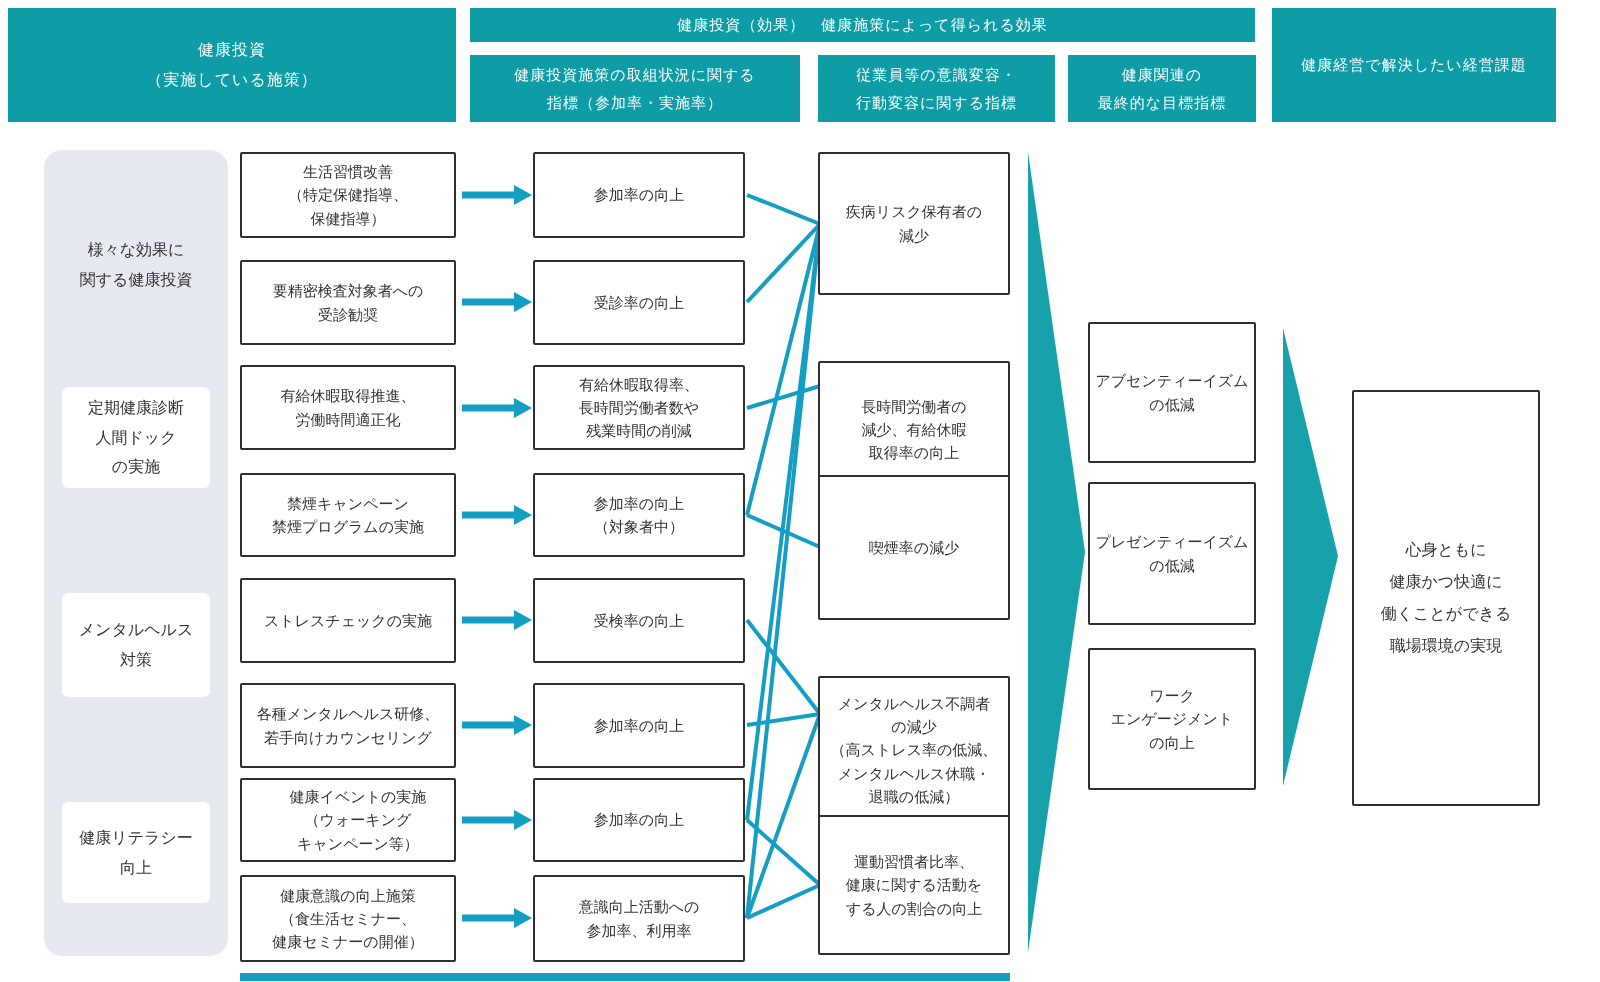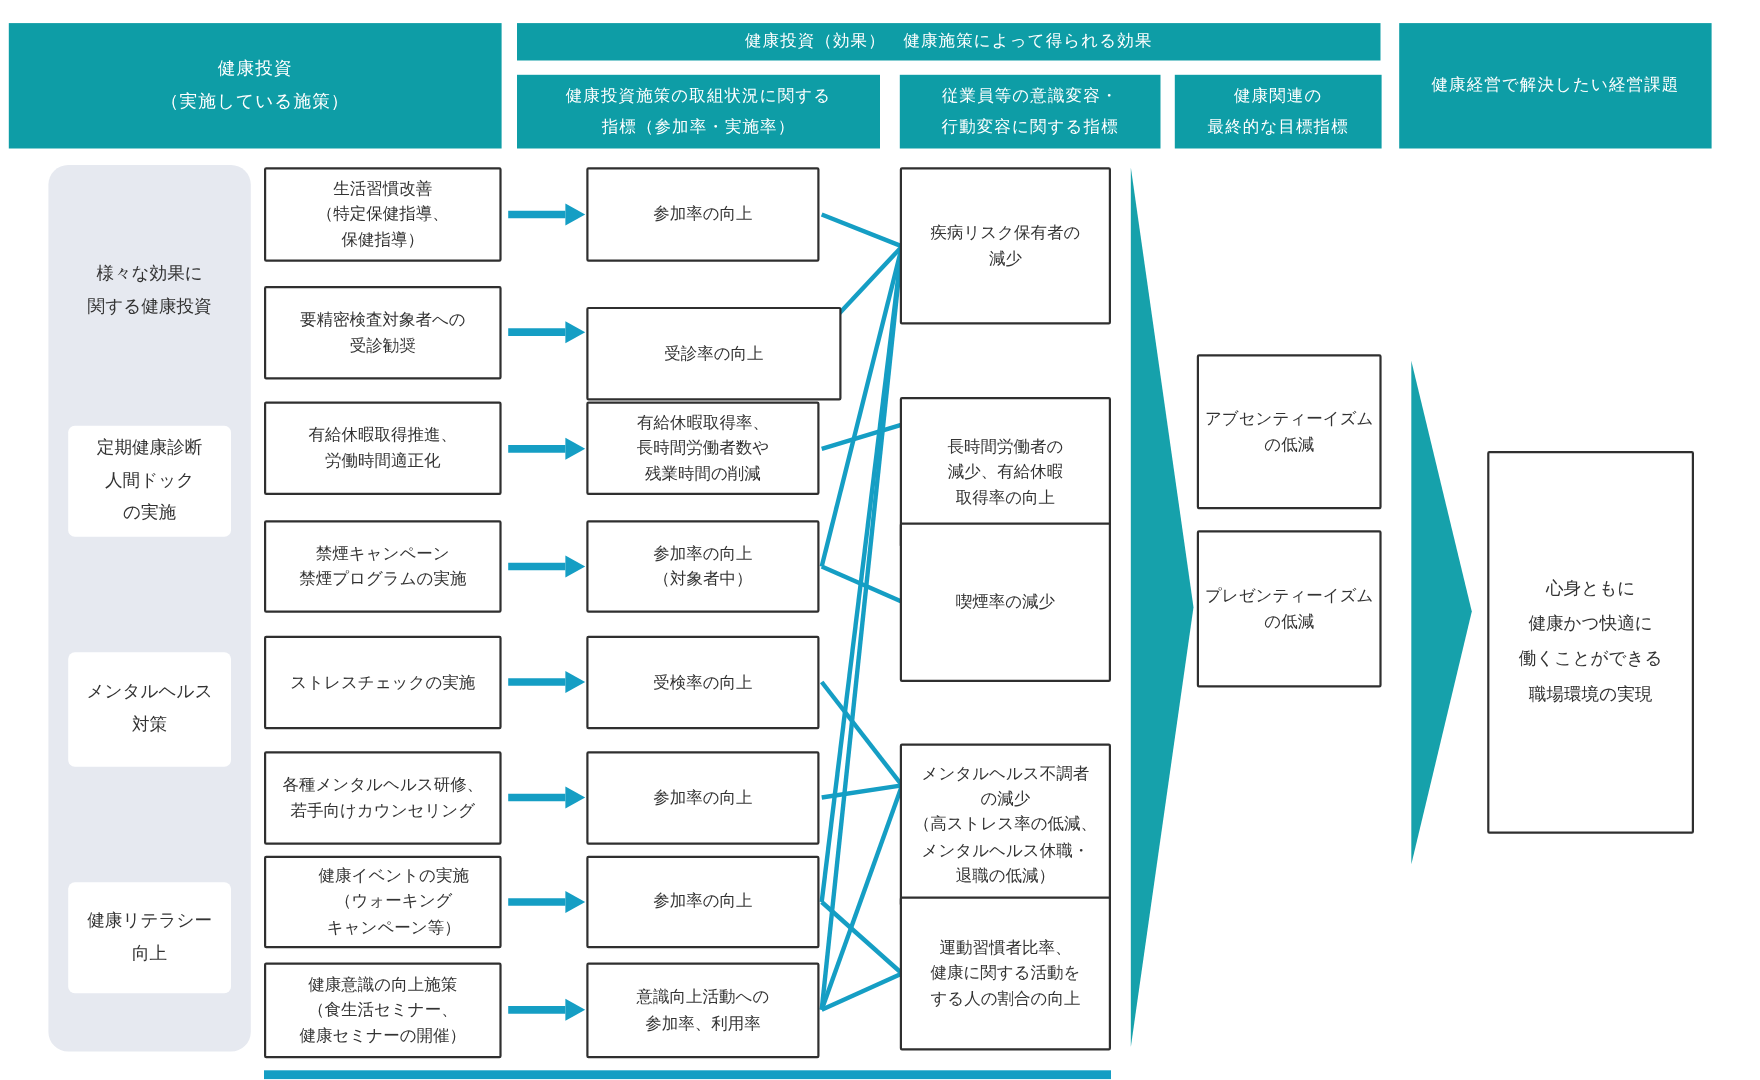--- a/index.html
+++ b/index.html
@@ -12,21 +12,21 @@
     --header-text:#FFFFFF;
   }
   *{box-sizing:border-box;margin:0;padding:0;}
   body{background:#ffffff;font-family:"Liberation Sans","DejaVu Sans",sans-serif;}
   #canvas{position:relative;width:1600px;height:982px;background:#ffffff;overflow:hidden;}
   #flow-svg{position:absolute;left:0;top:0;width:1600px;height:982px;z-index:1;}
 
   .hdr{
     position:absolute;z-index:2;background:var(--header-bg);color:var(--header-text);
     display:flex;align-items:center;justify-content:center;text-align:center;
-    font-size:16px;font-weight:500;letter-spacing:1px;line-height:1.85;white-space:pre-line;margin-top:13px;
+    font-size:16px;font-weight:500;letter-spacing:1px;line-height:1.85;white-space:pre-line;
   }
   .hdr.small{font-size:15px;}
 
   .sidebar{
     position:absolute;z-index:2;background:var(--sidebar-bg);border-radius:18px;margin-left:36px;
   }
   .side-label,.side-box{
     position:absolute;left:18px;width:148px;
     display:flex;align-items:center;justify-content:center;text-align:center;
     font-size:16px;font-weight:500;color:var(--text-dark);line-height:1.85;white-space:pre-line;
@@ -115,21 +115,21 @@
   <div class="node" style="left:240px;top:683px;width:216px;height:85px;">各種メンタルヘルス研修、
 若手向けカウンセリング</div>
   <div class="node" style="left:240px;top:778px;width:216px;height:84px;padding-left:24px;">健康イベントの実施
 （ウォーキング
 キャンペーン等）</div>
   <div class="node" style="left:240px;top:875px;width:216px;height:87px;">健康意識の向上施策
 （食生活セミナー、
 健康セミナーの開催）</div>
 
   <div class="node" style="left:533px;top:152px;width:212px;height:86px;">参加率の向上</div>
-  <div class="node" style="left:533px;top:260px;width:232px;height:85px;margin-top:19px;">受診率の向上</div>
+  <div class="node" style="left:533px;top:260px;width:212px;height:85px;">受診率の向上</div>
   <div class="node" style="left:533px;top:365px;width:212px;height:85px;">有給休暇取得率、
 長時間労働者数や
 残業時間の削減</div>
   <div class="node" style="left:533px;top:473px;width:212px;height:84px;">参加率の向上
 （対象者中）</div>
   <div class="node" style="left:533px;top:578px;width:212px;height:85px;">受検率の向上</div>
   <div class="node" style="left:533px;top:683px;width:212px;height:85px;">参加率の向上</div>
   <div class="node" style="left:533px;top:778px;width:212px;height:84px;">参加率の向上</div>
   <div class="node" style="left:533px;top:875px;width:212px;height:87px;">意識向上活動への
 参加率、利用率</div>
@@ -146,19 +146,22 @@
 メンタルヘルス休職・
 退職の低減）</div>
   <div class="node" style="left:818px;top:815px;width:192px;height:140px;">運動習慣者比率、
 健康に関する活動を
 する人の割合の向上</div>
 
   <div class="node" style="left:1088px;top:322px;width:168px;height:141px;">アブセンティーイズム
 の低減</div>
   <div class="node" style="left:1088px;top:482px;width:168px;height:143px;">プレゼンティーイズム
 の低減</div>
+  <div class="node" style="left:1088px;top:648px;width:168px;height:142px;">ワーク
+エンゲージメント
+の向上</div>
 
-  <div class="node goal" style="left:1352px;top:390px;width:188px;height:348px;margin-top:20px;">心身ともに
+  <div class="node goal" style="left:1352px;top:390px;width:188px;height:416px;">心身ともに
 健康かつ快適に
 働くことができる
 職場環境の実現</div>
 
 </div>
 
 </body></html>

